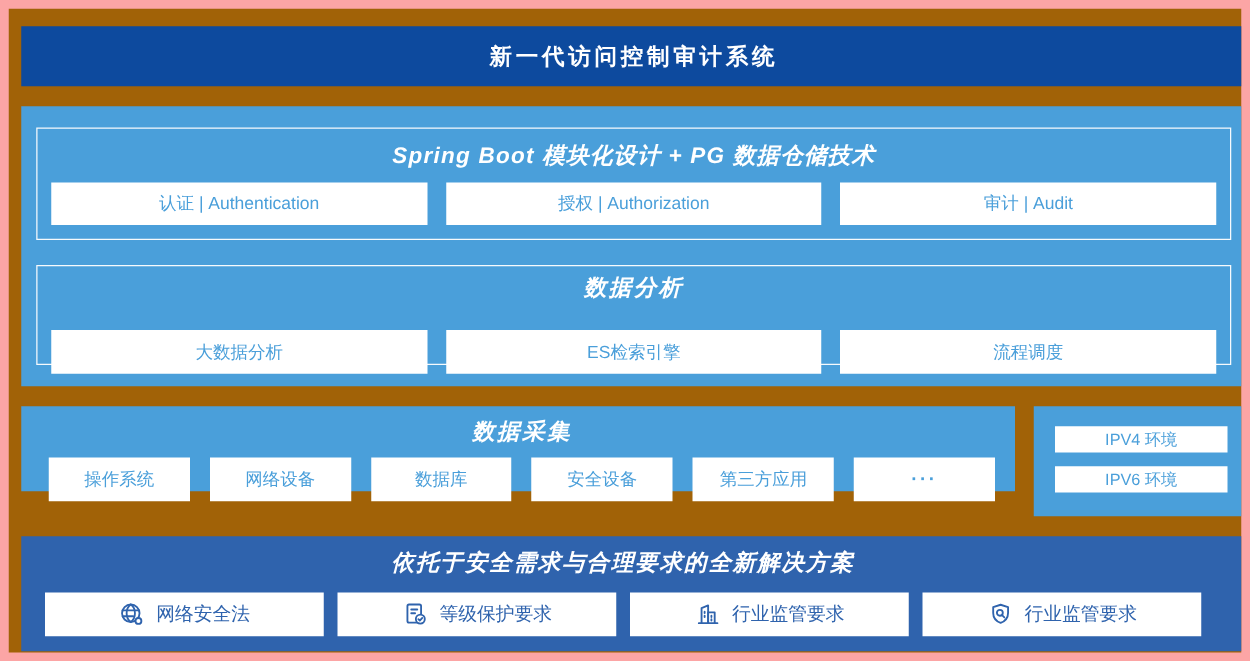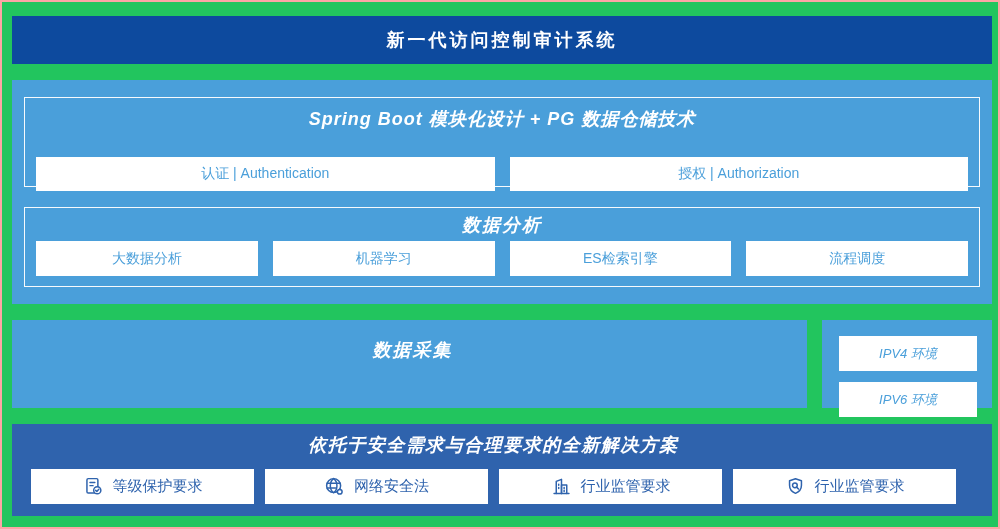--- a/index.html
+++ b/index.html
@@ -1,18 +1,18 @@
 <!DOCTYPE html>
 <html><head>
 <meta charset="utf-8">
 <style>
   html,body { margin:0; padding:0; background:#fff; }
   .page {
     position:relative; width:1000px; height:529px; box-sizing:border-box;
-    background:#22c55e; border:2px solid #fca5a5; overflow:hidden;
+    background:#a16207; border:7px solid #fca5a5; overflow:hidden;
     font-family:"Liberation Sans","DejaVu Sans",sans-serif;
     --banner-blue:#0d4a9e; --sky-blue:#4a9fda; --solution-blue:#2f63ad;
   }
   .banner {
     position:absolute; left:10px; top:14px; width:980px; height:48px;
     background:var(--banner-blue); color:#fff; font-size:18px; font-weight:700;
     letter-spacing:3px; display:flex; align-items:center; justify-content:center;
   }
   .panel { position:absolute; box-sizing:border-box; }
   .panel-a {
@@ -24,40 +24,40 @@
     display:flex; flex-direction:column;
   }
   .inner-1 { height:90px; padding:8px 11px 12px; }
   .inner-2 { height:80px; padding:4px 11px 10px; }
   .inner-title, .panel-title {
     color:#fff; font-size:18px; font-weight:700; text-align:center;
     letter-spacing:2px; line-height:27px; white-space:nowrap;font-style:italic;
   }
   .inner-1 .inner-title { font-style:italic; letter-spacing:1px; }
   .row { display:flex; gap:15px; }
-  .inner-1 .row { margin-top:24px; }
-  .inner-2 .row { margin-top:2px; }
+  .inner-1 .row { margin-top:8px; }
+  .inner-2 .row { margin-top:20px; }
   .chip {
     flex:1; background:#fff; color:var(--sky-blue); font-size:14px;
     display:flex; align-items:center; justify-content:center; white-space:nowrap;
   }
   .inner-1 .chip { height:34px; }
   .inner-2 .chip { height:35px; }
   .collection {
-    left:10px; top:318px; width:795px; height:88px; background:var(--sky-blue);
-    padding:17px 16px 14px 22px;
+    left:10px; top:318px; width:795px; height:68px; background:var(--sky-blue);
+    padding:7px 16px 14px 22px;
   }
   .collection .row { margin-top:7px; gap:16px; }
   .collection .chip { height:35px; }
   .chip-dots { font-weight:700; letter-spacing:2px; font-size:15px; }
   .env {
     left:820px; top:318px; width:170px; height:88px; background:var(--sky-blue);
     padding:16px 15px 11px 17px; display:flex; flex-direction:column; gap:11px;
   }
-  .env .chip { flex:none; height:35px; font-size:13px;font-style:italic; }
+  .env .chip { flex:none; height:21px; font-size:13px; }
   .solution {
     left:10px; top:422px; width:980px; height:92px; background:var(--solution-blue);
     padding:8px 36px 14px 19px;
   }
   .solution .panel-title { letter-spacing:1.5px; }
   .solution .row { margin-top:10px; gap:11px; }
   .solution .chip { height:35px; color:var(--solution-blue); font-size:15px; gap:9px; }
   .icon { width:21px; height:21px; display:inline-flex; flex:none; color:var(--solution-blue); }
   .icon svg { width:100%; height:100%; display:block; }
 </style>
@@ -67,68 +67,76 @@
 <div class="page" style="--banner-blue: #0d4a9e; --sky-blue: #4a9fda; --solution-blue: #2f63ad;">
 
   <div class="banner">新一代访问控制审计系统</div>
 
   <section class="panel panel-a">
     <div class="inner inner-1">
       <div class="inner-title">Spring Boot 模块化设计 + PG 数据仓储技术</div>
       <div class="row">
         <div class="chip">认证 | Authentication</div>
         <div class="chip">授权 | Authorization</div>
+        <div class="chip">审计 | Audit</div>
       </div>
     </div>
     <div class="inner inner-2">
       <div class="inner-title">数据分析</div>
       <div class="row">
         <div class="chip">大数据分析</div>
-        <div class="chip">机器学习</div>
         <div class="chip">ES检索引擎</div>
         <div class="chip">流程调度</div>
       </div>
     </div>
   </section>
 
   <section class="panel collection">
     <div class="panel-title">数据采集</div>
+    <div class="row">
+      <div class="chip">操作系统</div>
+      <div class="chip">网络设备</div>
+      <div class="chip">数据库</div>
+      <div class="chip">安全设备</div>
+      <div class="chip">第三方应用</div>
+      <div class="chip chip-dots">···</div>
+    </div>
   </section>
 
   <section class="panel env">
     <div class="chip">IPV4 环境</div>
     <div class="chip">IPV6 环境</div>
   </section>
 
   <section class="panel solution">
     <div class="panel-title">依托于安全需求与合理要求的全新解决方案</div>
     <div class="row">
 
       <div class="chip">
         <span class="icon">
+          <svg viewBox="0 0 24 24" fill="none" stroke="currentColor" stroke-width="1.7" stroke-linecap="round">
+            <circle cx="11" cy="11" r="8"></circle>
+            <path d="M11 3c-2.5 1.8-3.8 4.7-3.8 8s1.3 6.2 3.8 8M11 3c2.5 1.8 3.8 4.7 3.8 8s-1.3 6.2-3.8 8"></path>
+            <path d="M3.6 8.3h14.8M3.6 13.7h9.6"></path>
+            <circle cx="18" cy="18" r="2.7" fill="#fff"></circle>
+          </svg>
+        </span>
+        <span>网络安全法</span>
+      </div>
+
+      <div class="chip">
+        <span class="icon">
           <svg viewBox="0 0 24 24" fill="none" stroke="currentColor" stroke-width="1.7" stroke-linecap="round" stroke-linejoin="round">
             <rect x="4.5" y="3" width="12.5" height="16.5" rx="1.5"></rect>
             <path d="M8 7.5h5.5M8 11h3.5"></path>
             <circle cx="16.3" cy="16.3" r="4.1" fill="#fff"></circle>
             <path d="M14.5 16.4l1.3 1.3 2.3-2.5"></path>
           </svg>
         </span>
         <span>等级保护要求</span>
-      </div>
-
-      <div class="chip">
-        <span class="icon">
-          <svg viewBox="0 0 24 24" fill="none" stroke="currentColor" stroke-width="1.7" stroke-linecap="round">
-            <circle cx="11" cy="11" r="8"></circle>
-            <path d="M11 3c-2.5 1.8-3.8 4.7-3.8 8s1.3 6.2 3.8 8M11 3c2.5 1.8 3.8 4.7 3.8 8s-1.3 6.2-3.8 8"></path>
-            <path d="M3.6 8.3h14.8M3.6 13.7h9.6"></path>
-            <circle cx="18" cy="18" r="2.7" fill="#fff"></circle>
-          </svg>
-        </span>
-        <span>网络安全法</span>
       </div>
 
       <div class="chip">
         <span class="icon">
           <svg viewBox="0 0 24 24" fill="none" stroke="currentColor" stroke-width="1.7" stroke-linecap="round" stroke-linejoin="round">
             <path d="M6 20V6.2l6-2.4V20"></path>
             <path d="M12 20V10.2h6V20"></path>
             <path d="M3.5 20h17"></path>
             <path d="M8.8 9.5v1.2M8.8 13.2v1.2M15 13.2v1.2M15 16.4v1.2"></path>
           </svg>

